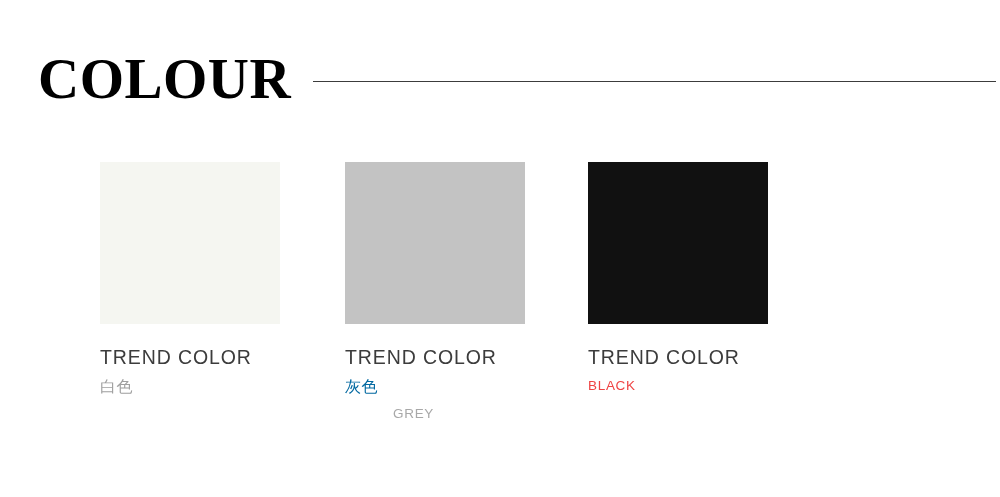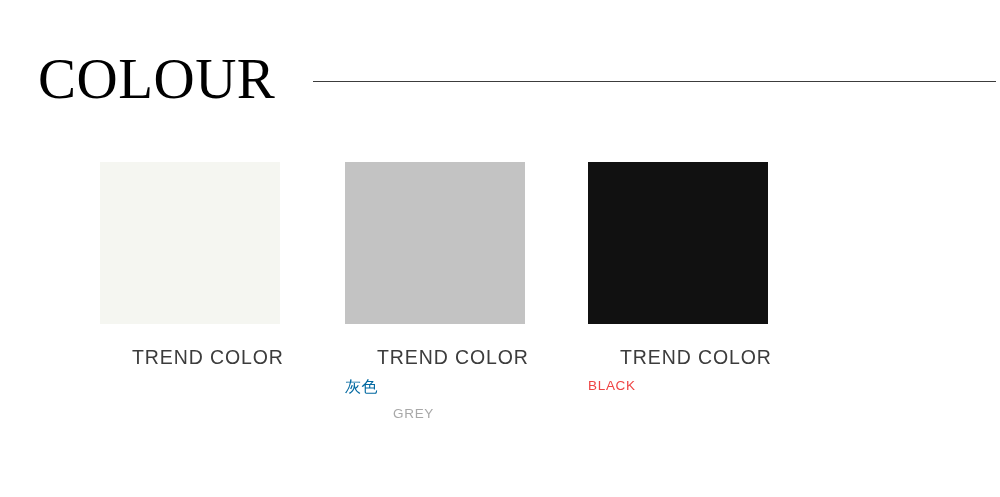--- a/index.html
+++ b/index.html
@@ -22,21 +22,21 @@
     left: 0;
     top: 0;
     width: 1000px;
     height: 130px;
   }
   .page-title {
     position: absolute;
     left: 38px;
     top: 50px;
     font-family: "Liberation Serif", "DejaVu Serif", serif;
-    font-weight: normal;
+    font-weight: bold;
     font-size: 57px;
     line-height: 57px;
     letter-spacing: 0.5px;
     color: #000000;
     white-space: nowrap;
     -webkit-font-smoothing: antialiased;
   }
   .title-rule {
     position: absolute;
     left: 313px;
@@ -71,21 +71,20 @@
 
   .swatch-heading {
     margin-top: 22px;
     font-family: "Liberation Sans", sans-serif;
     font-size: 19.5px;
     line-height: 22px;
     font-weight: 400;
     letter-spacing: 0.9px;
     color: #3c3c3c;
     white-space: nowrap;
-    margin-left: 32px;
   }
   .swatch-name-cn {
     margin-top: 10px;
     font-family: "DejaVu Sans", "Liberation Sans", sans-serif;
     font-size: 16px;
     line-height: 18px;
     font-weight: 400;
     letter-spacing: 0.5px;
     color: #a0a0a0;
     white-space: nowrap;
@@ -107,20 +106,21 @@
 <div class="header">
   <div class="page-title">COLOUR</div>
   <div class="title-rule" style="border-top-color: rgb(60, 60, 60);"></div>
 </div>
 
 <div class="swatch-grid">
 
   <div class="swatch-card col-0">
     <div class="swatch-chip" style="background-color: rgb(245, 246, 241);"></div>
     <div class="swatch-heading" style="color: rgb(60, 60, 60);">TREND COLOR</div>
+    <div class="swatch-name-cn" style="color: rgb(160, 160, 160);">白色</div>
   </div>
 
   <div class="swatch-card col-1">
     <div class="swatch-chip" style="background-color: rgb(195, 195, 195);"></div>
     <div class="swatch-heading" style="color: rgb(60, 60, 60);">TREND COLOR</div>
     <div class="swatch-name-cn" style="color: #0369a1;">灰色</div>
     <div class="swatch-name-en" style="color: rgb(168, 168, 168); margin-left: 48px;">GREY</div>
   </div>
 
   <div class="swatch-card col-2">

